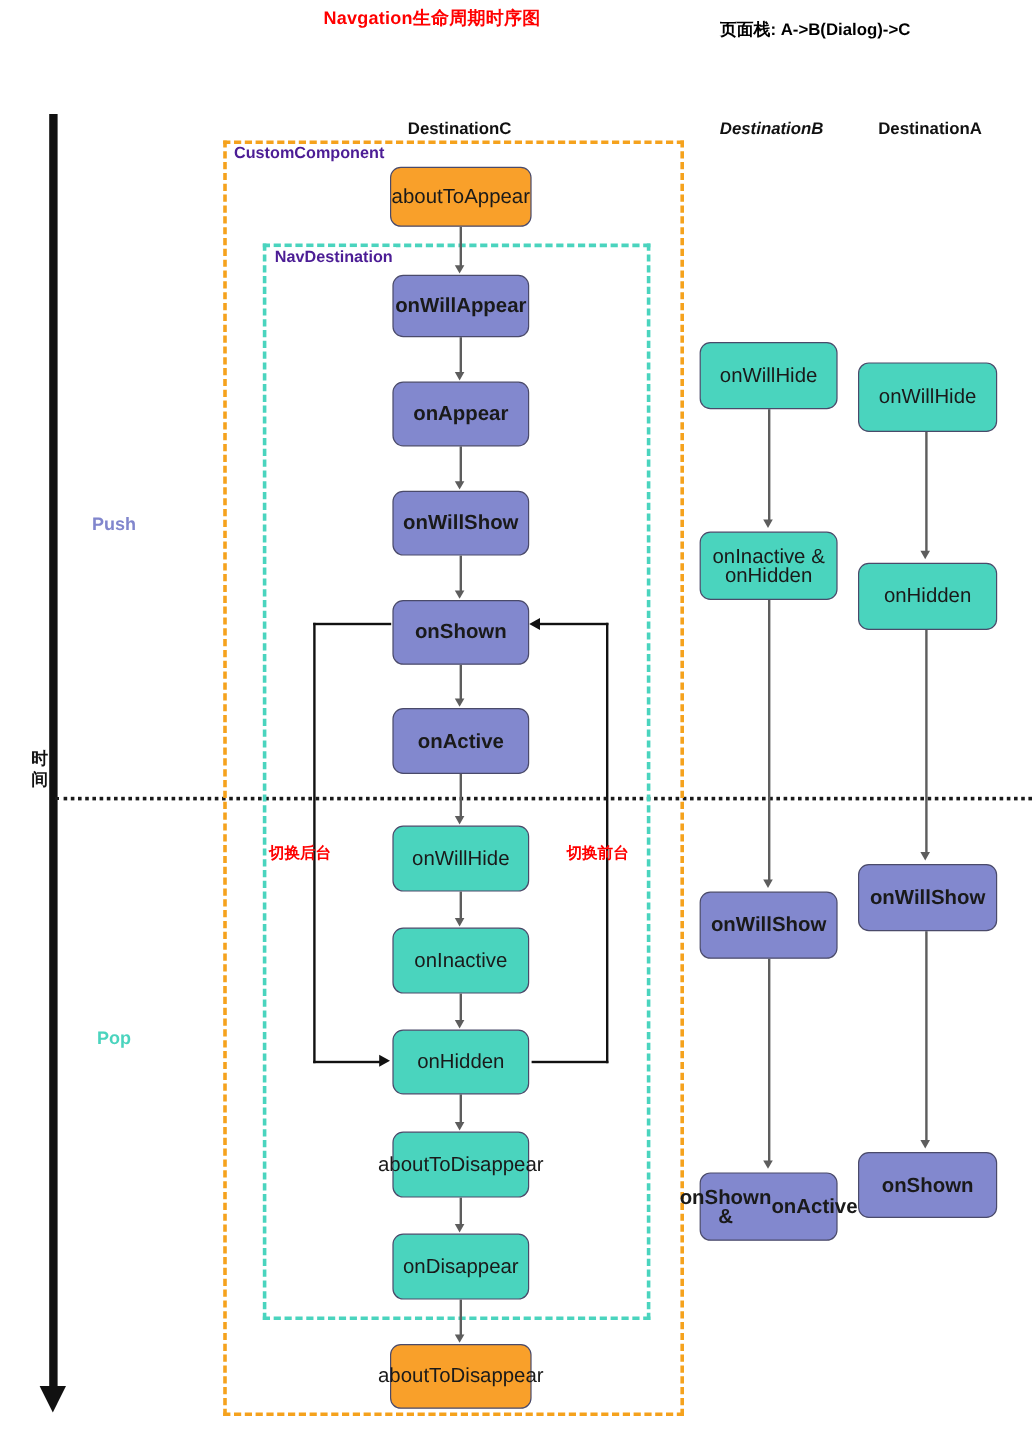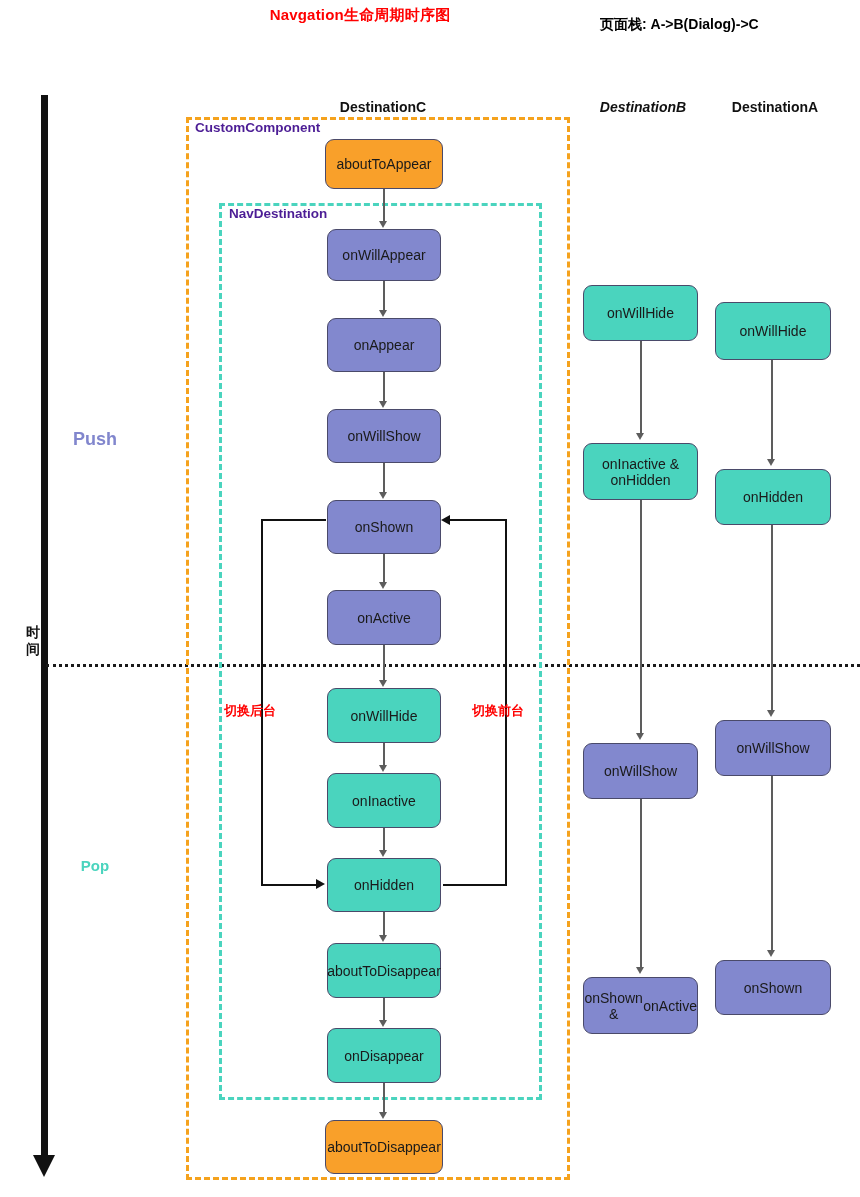--- a/index.html
+++ b/index.html
@@ -16,41 +16,41 @@
   #head-b{left:568px;width:150px;font-style:italic;}
   #head-a{left:700px;width:150px;}
   
   #axis-line{left:41px;top:95px;width:7px;height:1065px;background:#111;}
   #axis-arrow{left:33px;top:1155px;width:0;height:0;
               border-left:11px solid transparent;border-right:11px solid transparent;
               border-top:22px solid #111;}
   #axis-label{left:20px;top:624px;width:26px;font-size:14px;font-weight:bold;
               color:#111;line-height:17px;text-align:center;}
   #push-label{left:60px;top:429px;width:70px;text-align:center;color:#8186cd;
-              font-size:18px;font-weight:bold;}
+              font-size:15px;font-weight:bold;}
   #pop-label{left:60px;top:857px;width:70px;text-align:center;color:#4ad4be;
              font-size:15px;font-weight:bold;}
   
   #divider{left:46px;top:664px;width:814px;height:0;
            border-top:3px dotted #1a1a1a;}
   
   #box-custom{left:186px;top:117px;width:384px;height:1063px;
               border:3px dashed #f5a21d;box-sizing:border-box;}
   #box-navdest{left:219px;top:203px;width:323px;height:897px;
                border:3px dashed #4ad4be;box-sizing:border-box;}
   .grouplabel{font-size:13.5px;font-weight:bold;color:#4c1d95;background:#fff;padding:0 3px;text-align:center;}
   #lbl-custom{left:192px;top:120px;}
   #lbl-navdest{left:226px;top:206px;}
   
   .node{position:absolute;border-radius:9px;box-sizing:border-box;
         display:flex;align-items:center;justify-content:center;text-align:center;
-        font-size:14px;color:#1a1a1a;line-height:16px;
+        font-size:17px;color:#1a1a1a;line-height:16px;
         border:1.3px solid #4a4a6a;}
   .n-orange{background:#f9a02a;}
-  .n-purple{background:#8288ce;}
+  .n-purple{background:#8288ce;font-weight:bold;}
   .n-teal{background:#4ad4be;}
   
   .vline{position:absolute;width:1.6px;background:#5d5d5d;}
   .vline-dark{position:absolute;width:2.3px;background:#111;}
   .hline-dark{position:absolute;height:2.3px;background:#111;}
   .arrow-down{position:absolute;width:0;height:0;
               border-left:4.5px solid transparent;border-right:4.5px solid transparent;
               border-top:7px solid #5d5d5d;}
   .arrow-right-dark{position:absolute;width:0;height:0;
               border-top:5.5px solid transparent;border-bottom:5.5px solid transparent;

